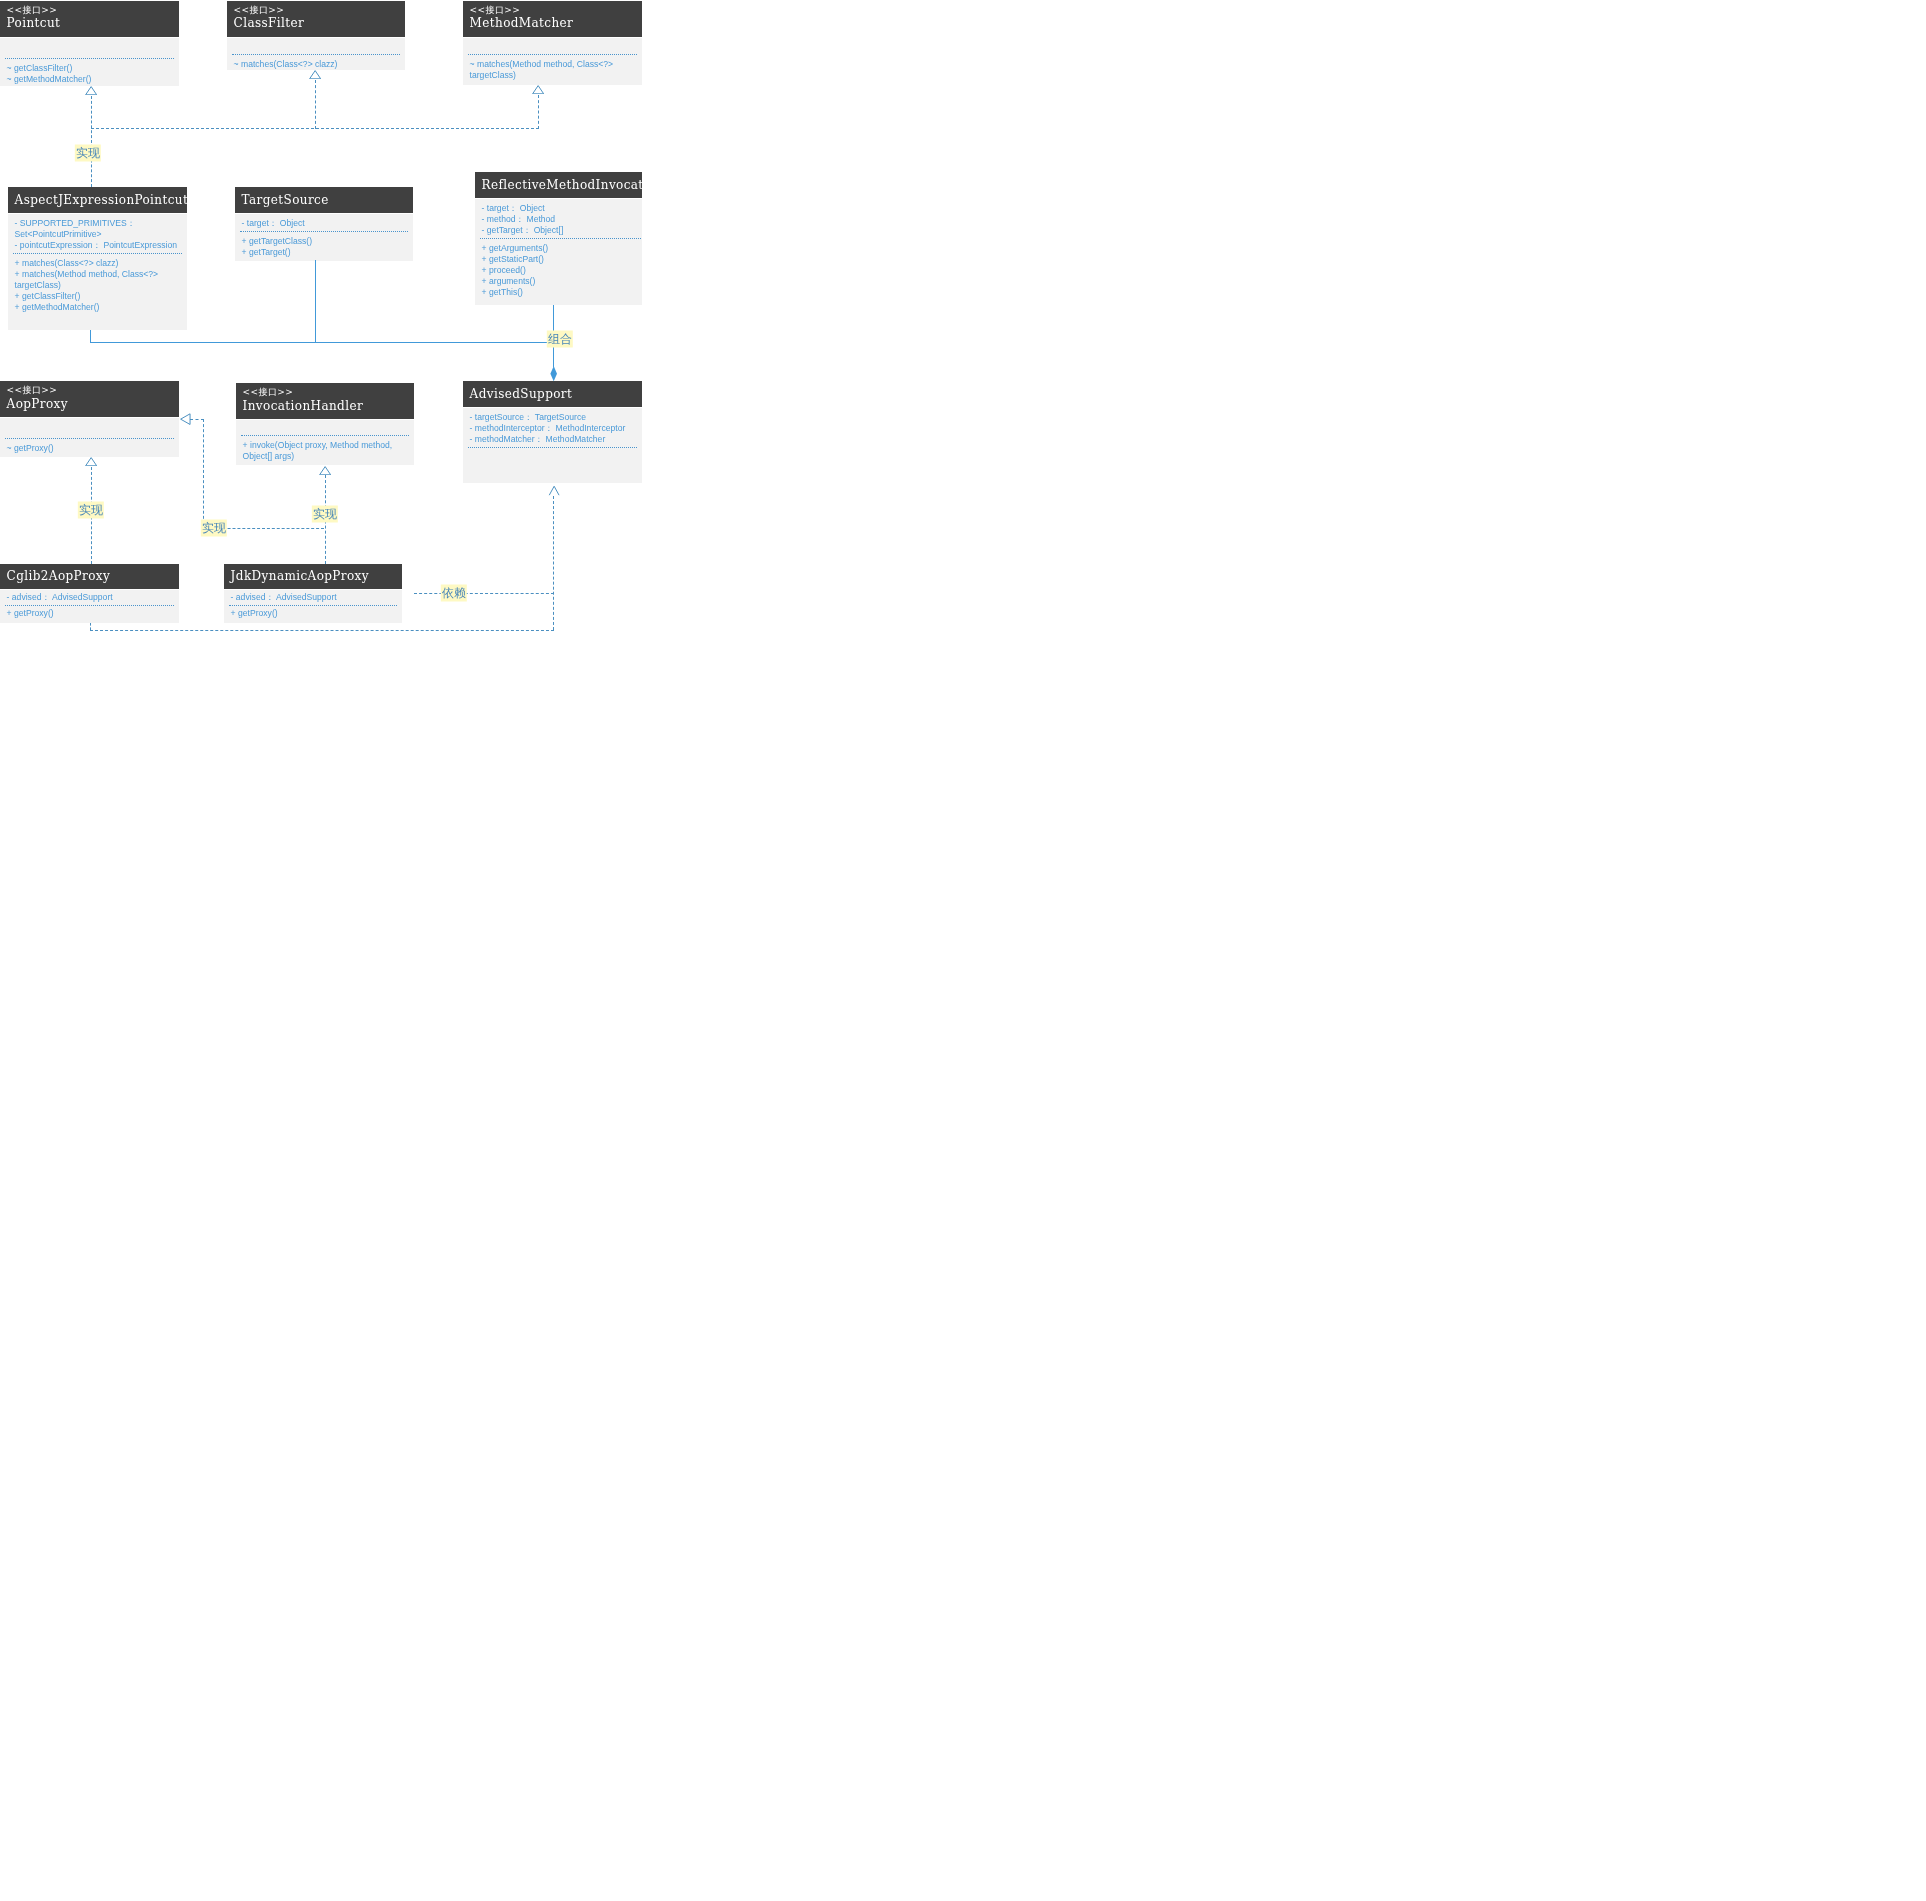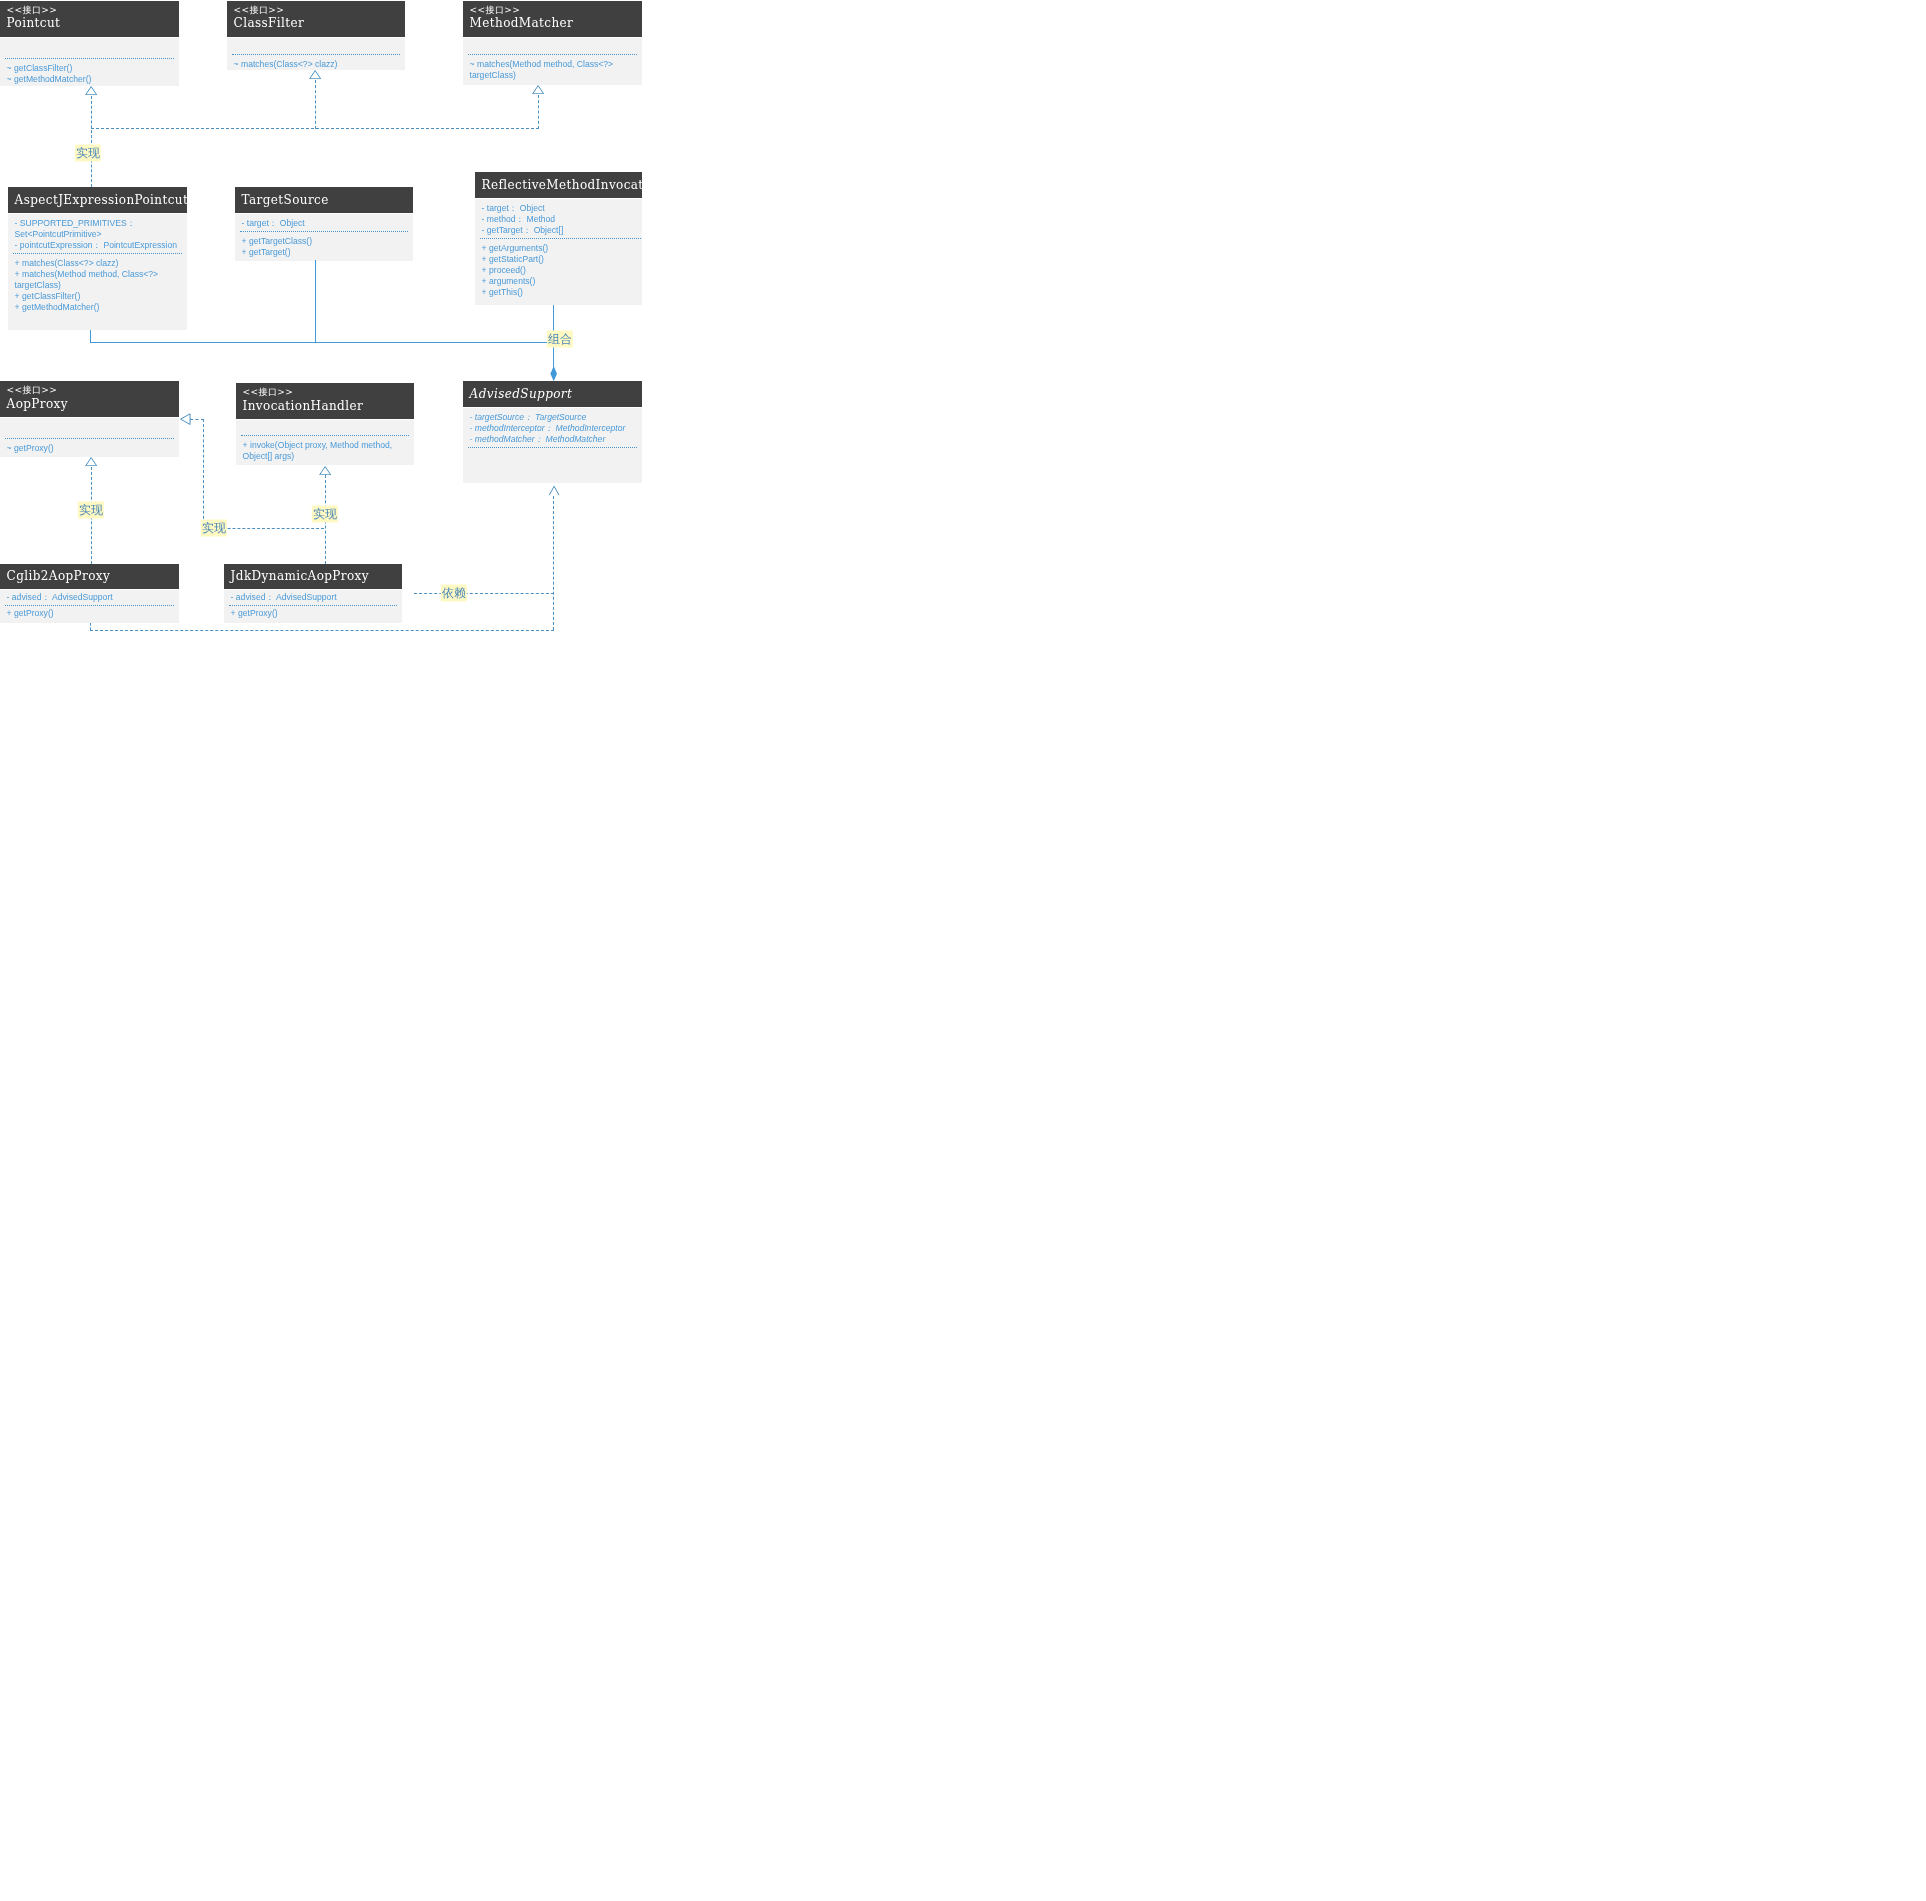--- a/index.html
+++ b/index.html
@@ -156,21 +156,21 @@
     </div>
     <div class="bd">
       <div class="flds" style="min-height:9px;"></div>
       <div class="dots"></div>
       <div class="mths">
         <div class="line">+ invoke(Object proxy, Method method, Object[] args)</div>
       </div>
     </div>
   </div>
 
-  <div class="cls plain" style="left:463px;top:381px;width:179px;height:102px;font-style:italic;">
+  <div class="cls plain" style="left:463px;top:381px;width:179px;height:102px;">
     <div class="hdr">
       <div class="nm">AdvisedSupport</div>
     </div>
     <div class="bd">
       <div class="flds">
         <div class="line">- targetSource： TargetSource</div>
         <div class="line">- methodInterceptor： MethodInterceptor</div>
         <div class="line">- methodMatcher： MethodMatcher</div>
       </div>
       <div class="dots"></div>

